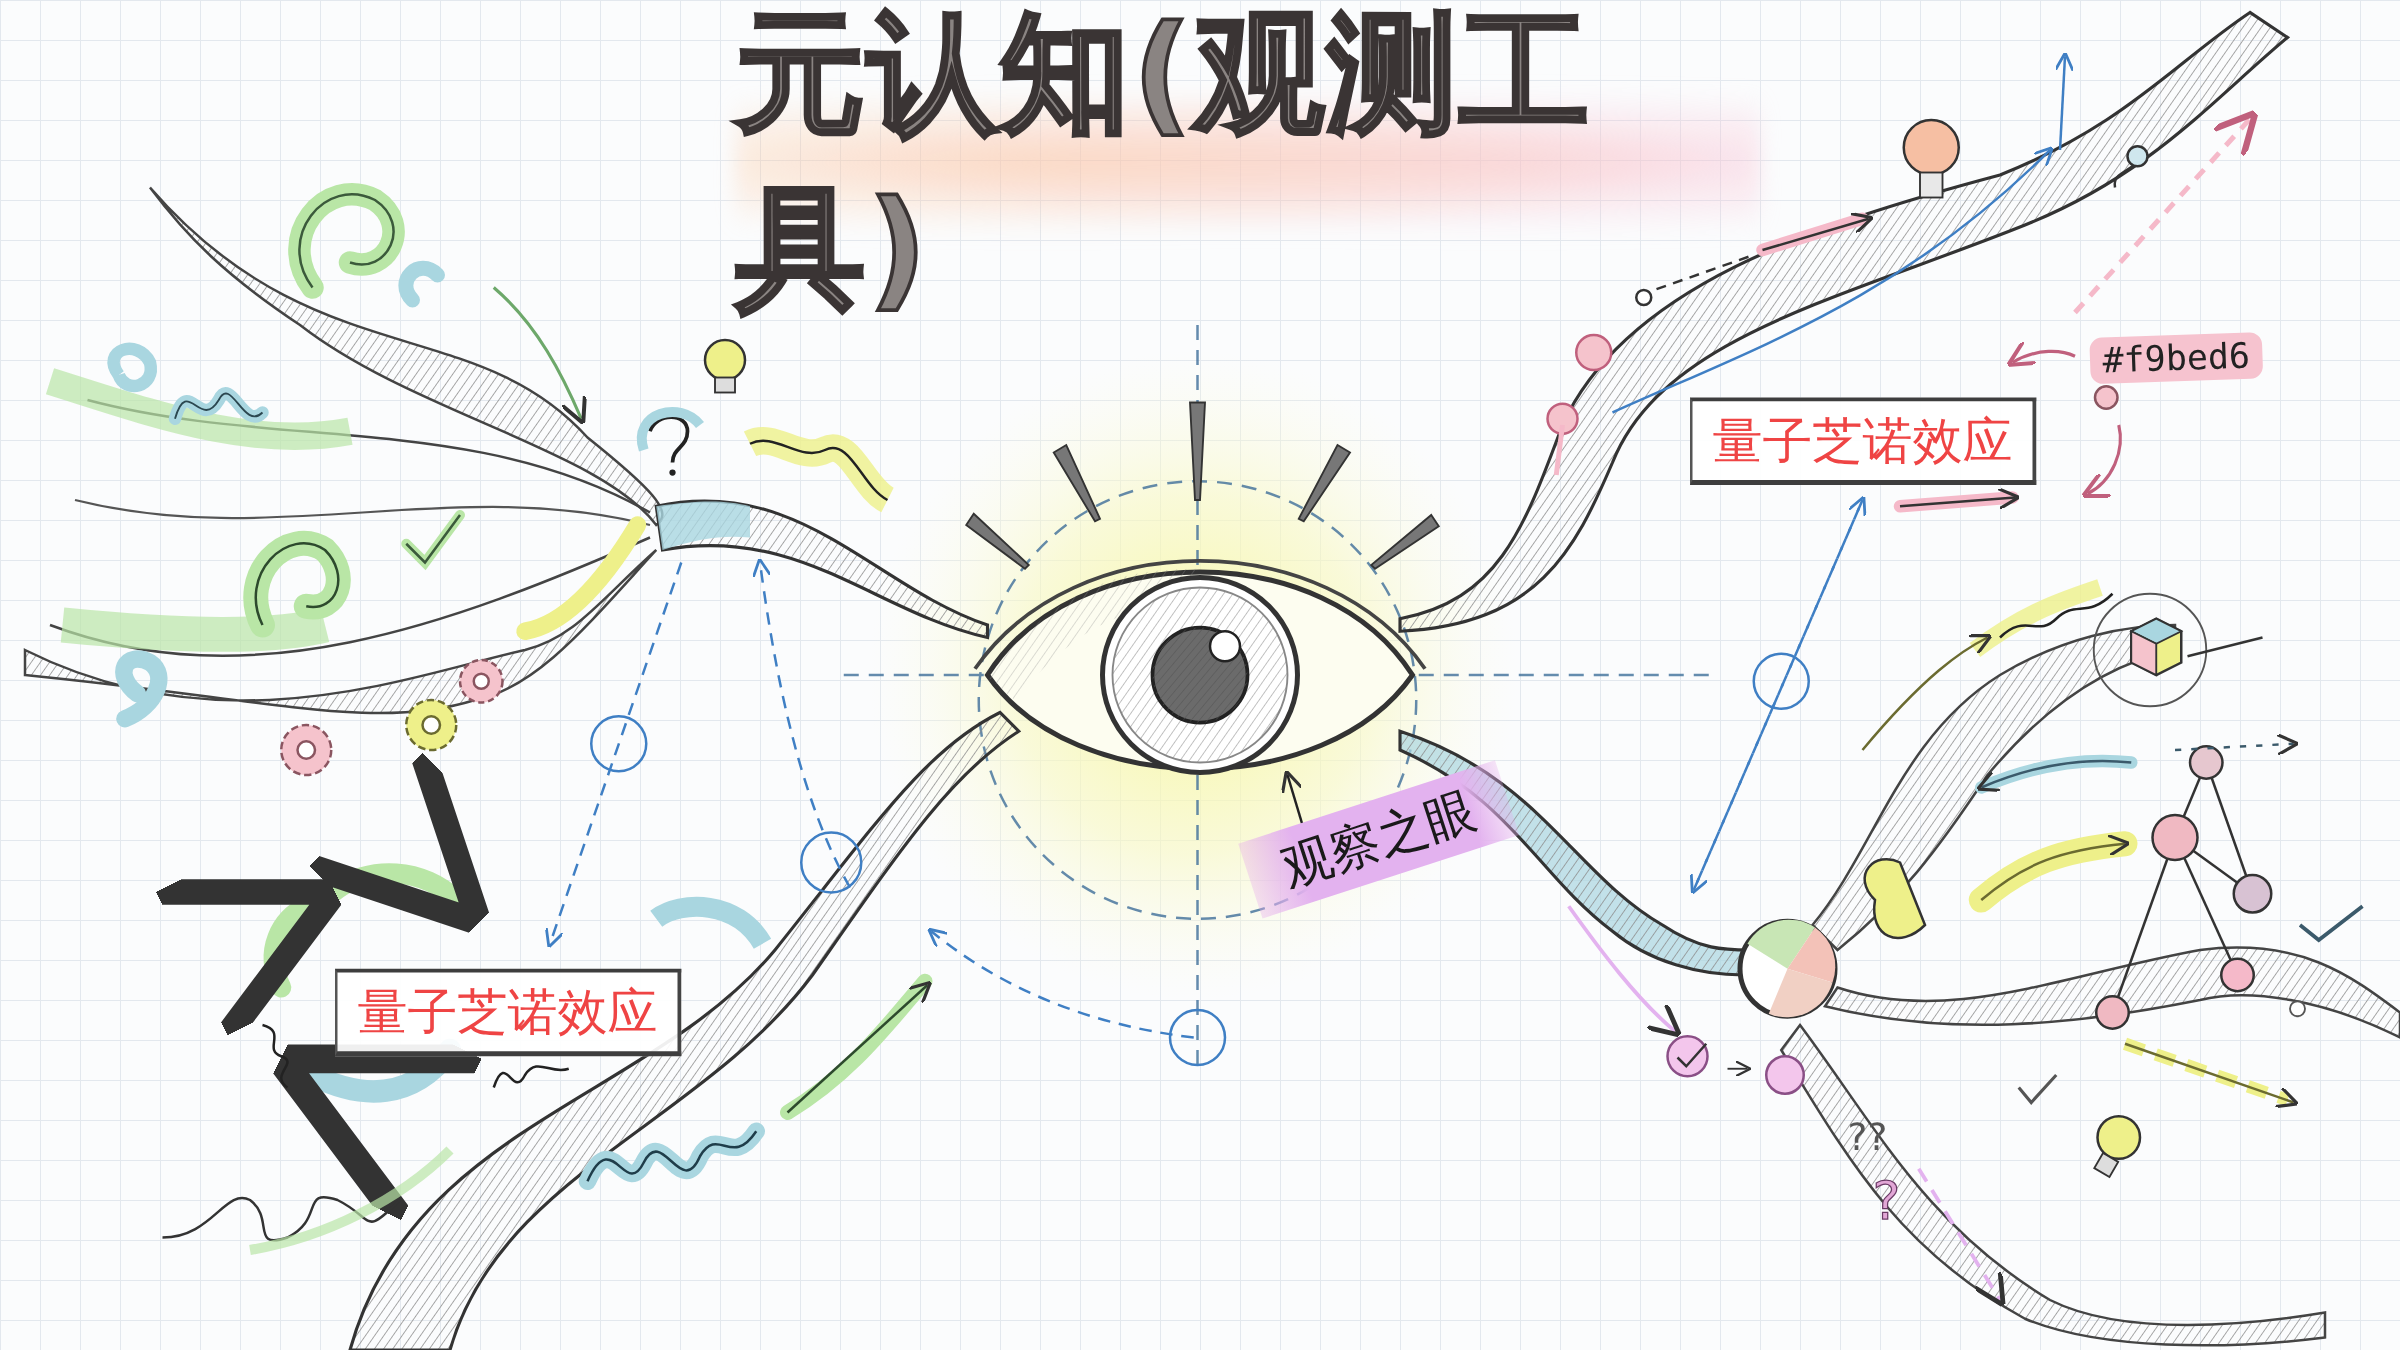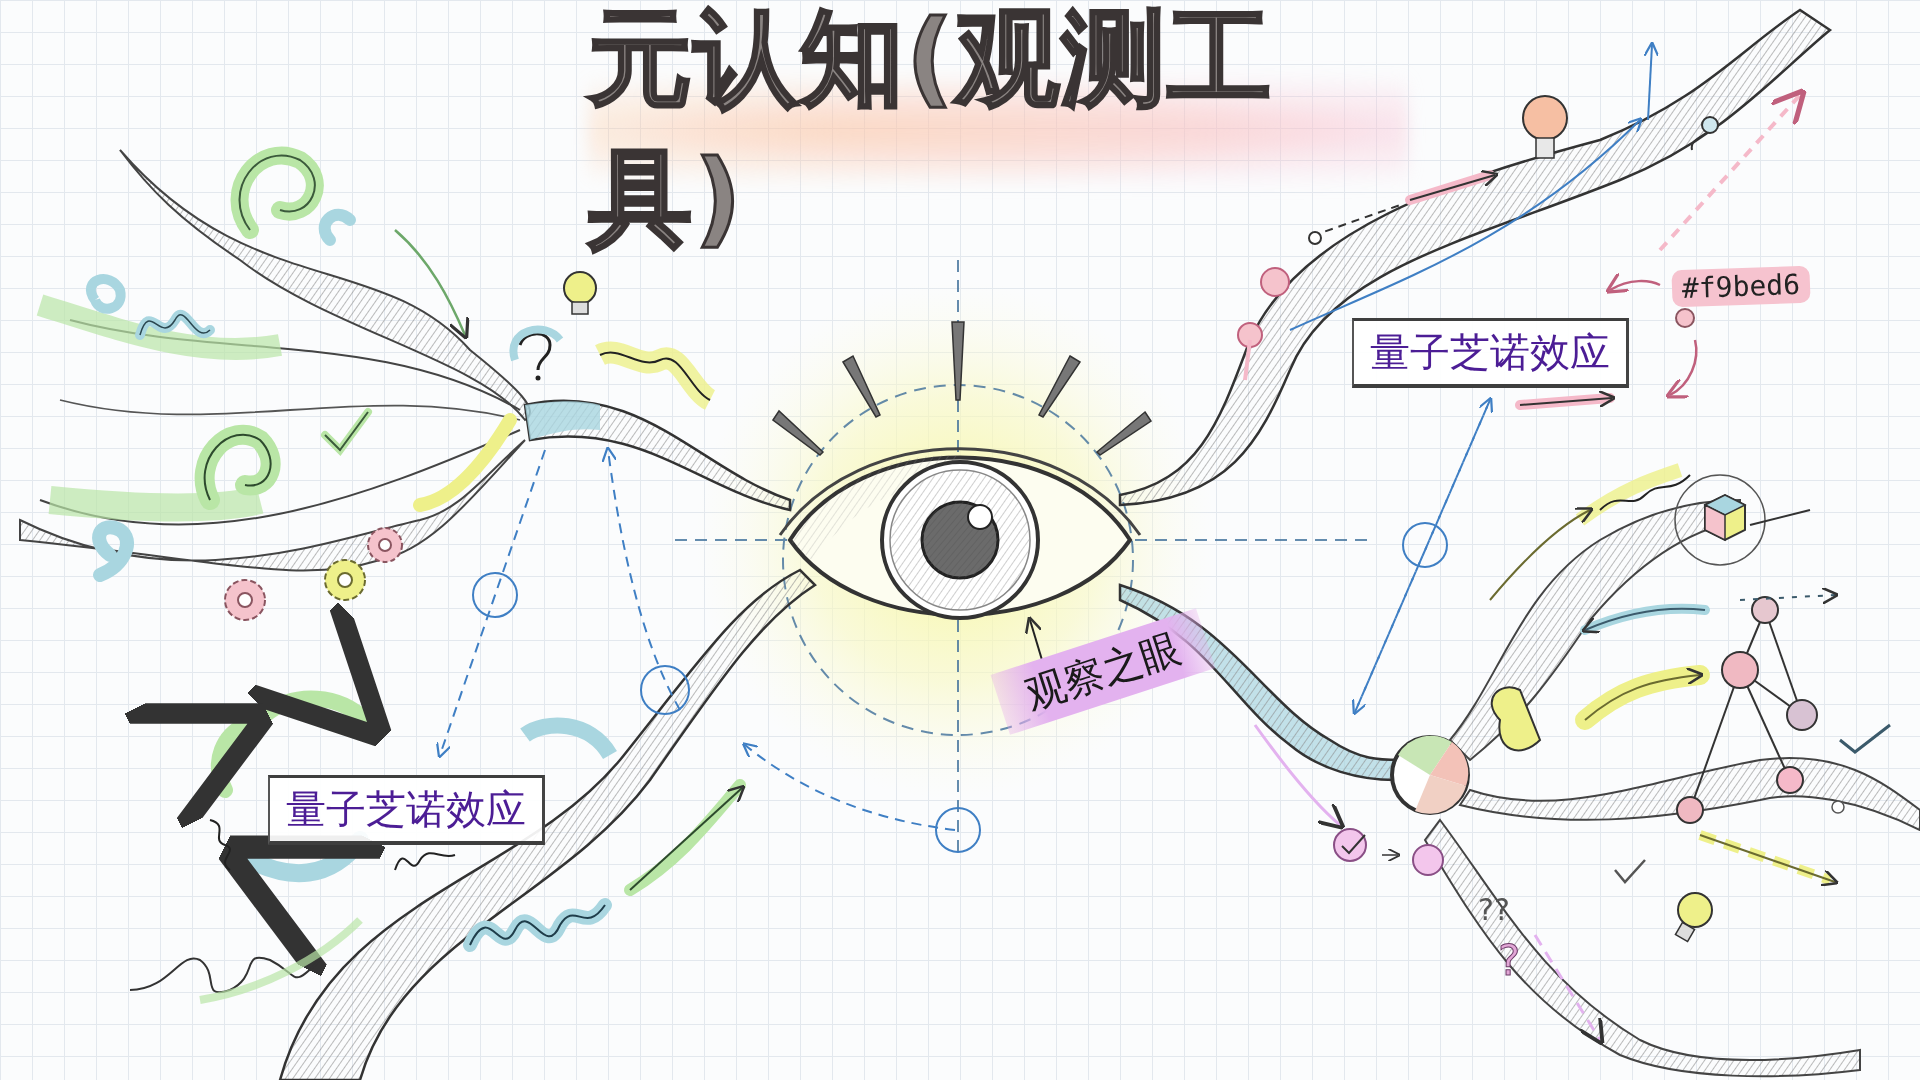--- a/index.html
+++ b/index.html
@@ -27,21 +27,21 @@
   .title {
     position:relative; font-size:104px; font-weight:bold; letter-spacing:2px;
     color:#8a8482;
     -webkit-text-stroke:3px #3a3434;
     font-family:"DejaVu Sans", sans-serif;
   }
   .label-box {
     position:absolute; background:rgba(255,255,255,0.92);
     border-top:3px solid #3e3e3e; border-bottom:4px solid #3e3e3e;
     border-left:2px solid #555; border-right:3px solid #444;
-    font-size:40px; color:#4c1d95; padding:4px 16px; white-space:nowrap;
+    font-size:40px; color:#ef4444; padding:4px 16px; white-space:nowrap;
     font-family:"DejaVu Sans", sans-serif;
   }
   .eye-label {
     position:absolute; left:995px; top:640px; transform:rotate(-18deg);
     background:linear-gradient(90deg, rgba(230,170,235,0.35), #e3b2ef 20%, #e3b2ef 85%, rgba(230,170,235,0.3));
     padding:4px 28px; font-size:40px; color:#1a1a1a;
     font-family:"DejaVu Sans", sans-serif;
   }
   .hex-tag {
     position:absolute; left:1672px; top:268px; background:#f6c3cf; border-radius:10px;

